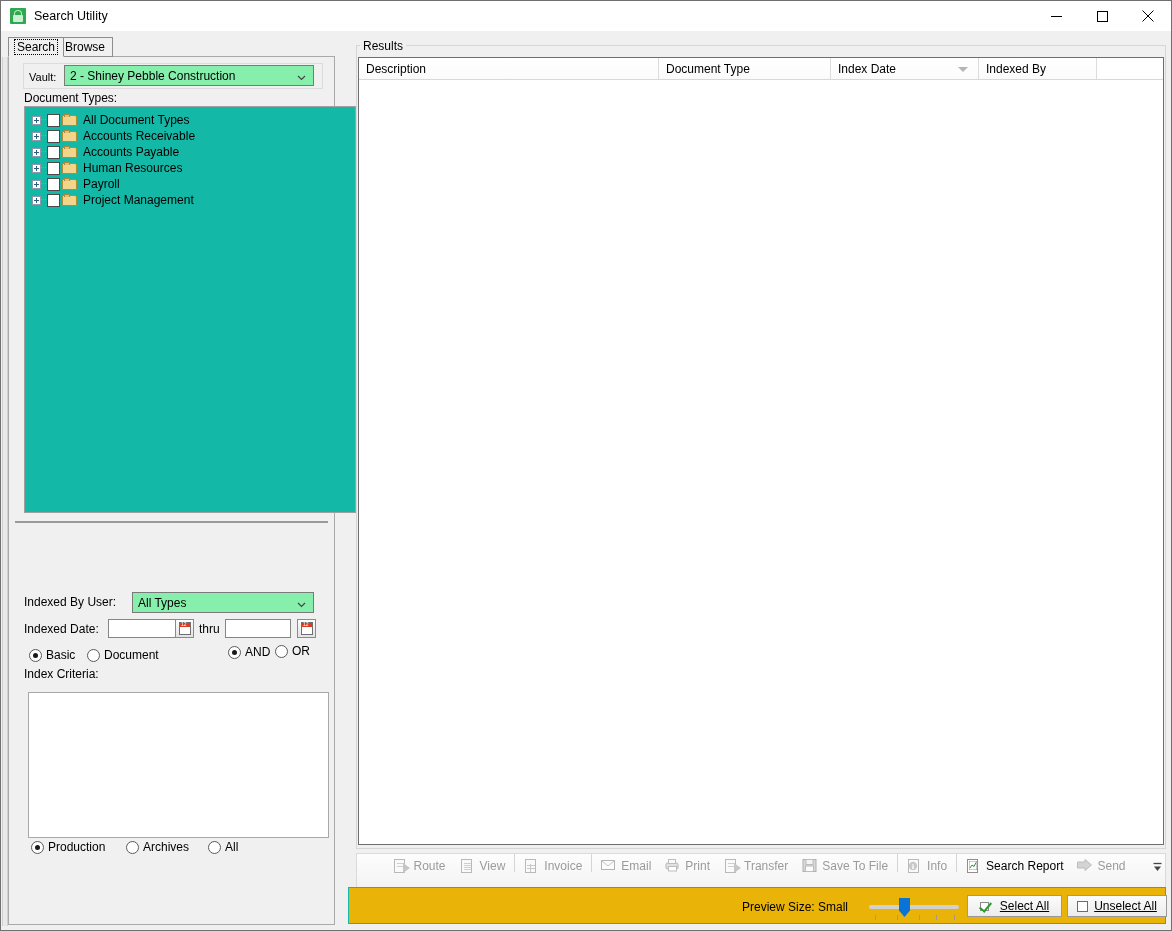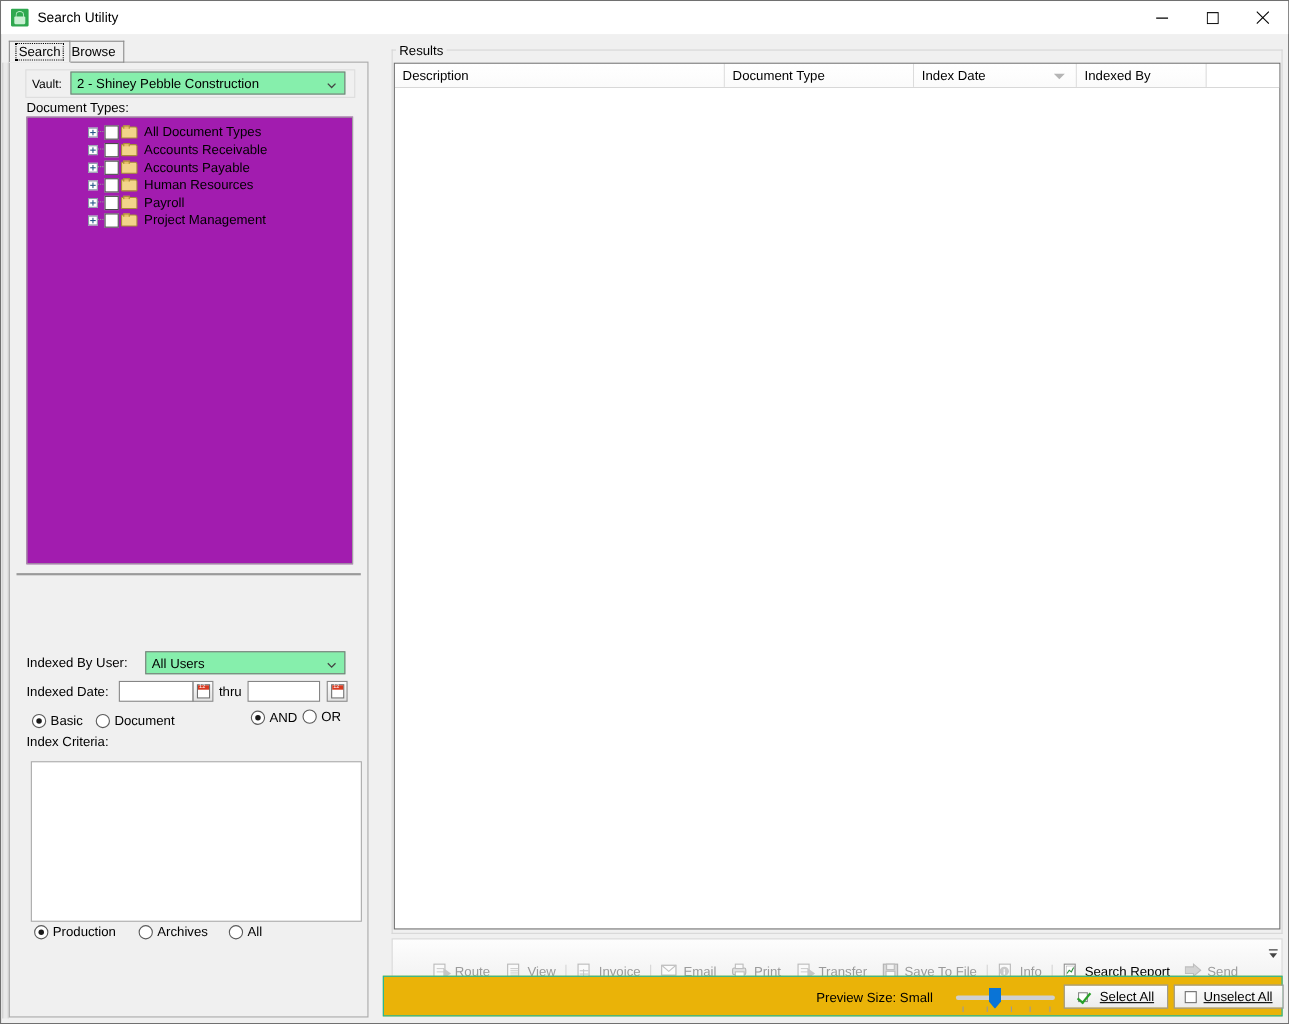--- a/index.html
+++ b/index.html
@@ -165,26 +165,25 @@
   .vault-combo { left: 55px; top: 8px; width: 250px; height: 21px; }
 
   .doctypes-label {
     position: absolute;
     left: 15px; top: 34px;
     font-size: 12px;
   }
   .tree {
     position: absolute;
     left: 15px; top: 49px;
-    width: 297px; height: 407px;
-    background: #a21caf;
+    width: 332px; height: 407px;
+    background: #14b8a6;
     border: 1px solid #a0a0a0;
     box-sizing: border-box;
     overflow: hidden;
-    padding-left: 48px;
   }
   .tree-row {
     height: 16px;
     display: flex;
     align-items: center;
     padding-left: 7px;
     font-size: 12px;
   }
   .expander {
     width: 9px; height: 9px;
@@ -404,21 +403,21 @@
 
   
   .toolbar {
     position: absolute;
     left: 355px; top: 852px;
     width: 810px; height: 43px;
     background: linear-gradient(#fdfdfd,#f1f1f1);
     border: 1px solid #dadada;
     box-sizing: border-box;
     display: flex;
-    align-items: flex-end;
+    align-items: flex-start;
     justify-content: center;
     padding-right: 16px;
     padding-left: 13px;
   }
   .tb-item {
     display: flex;
     align-items: center;
     gap: 4px;
     padding: 0 7px;
     height: 24px;
@@ -650,21 +649,21 @@
         <span class="tcheck"></span>
         <span class="folder"></span>
         <span class="tree-label">Project Management</span>
       </div>
     </div>
 
     <div class="divider" style="top:464px"></div>
 
     <div class="lbl" style="left:15px; top:538px;">Indexed By User:</div>
     <div class="combo user-combo">
-      <span class="val">All Users</span>
+      <span class="val">All Types</span>
       <span class="arrow">
         <svg width="9" height="9" viewBox="0 0 9 9">
             <polyline points="1,3 4.5,6.5 8,3" fill="none" stroke="#444" stroke-width="1.2"></polyline>
           </svg>
       </span>
     </div>
 
     <div class="lbl" style="left:15px; top:565px;">Indexed Date:</div>
     <div class="tbox date1"></div>
     <div class="calbtn cal1">

